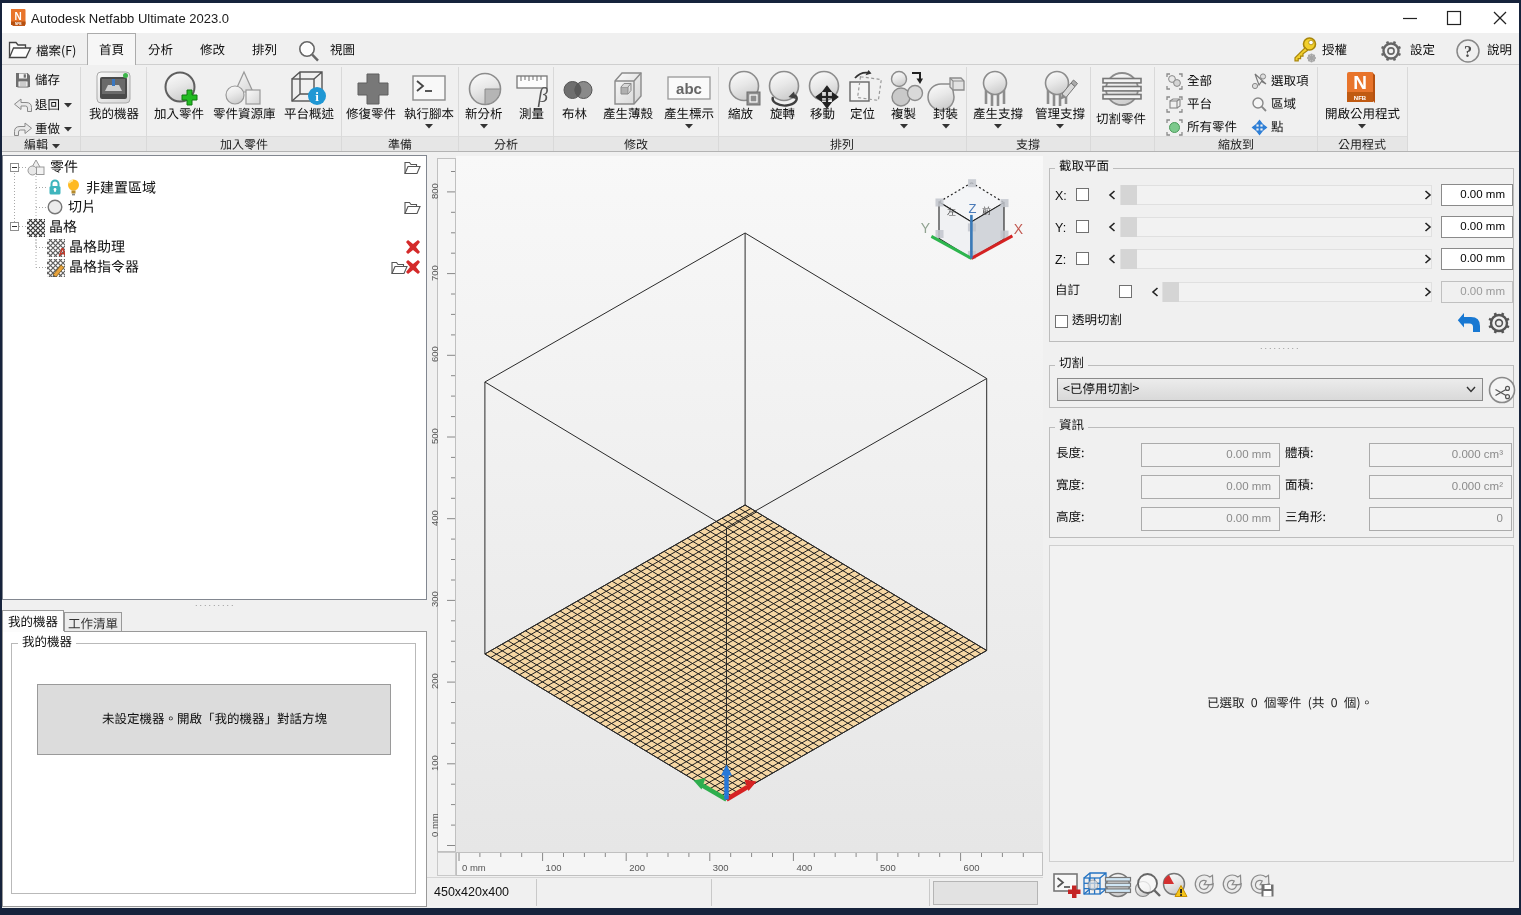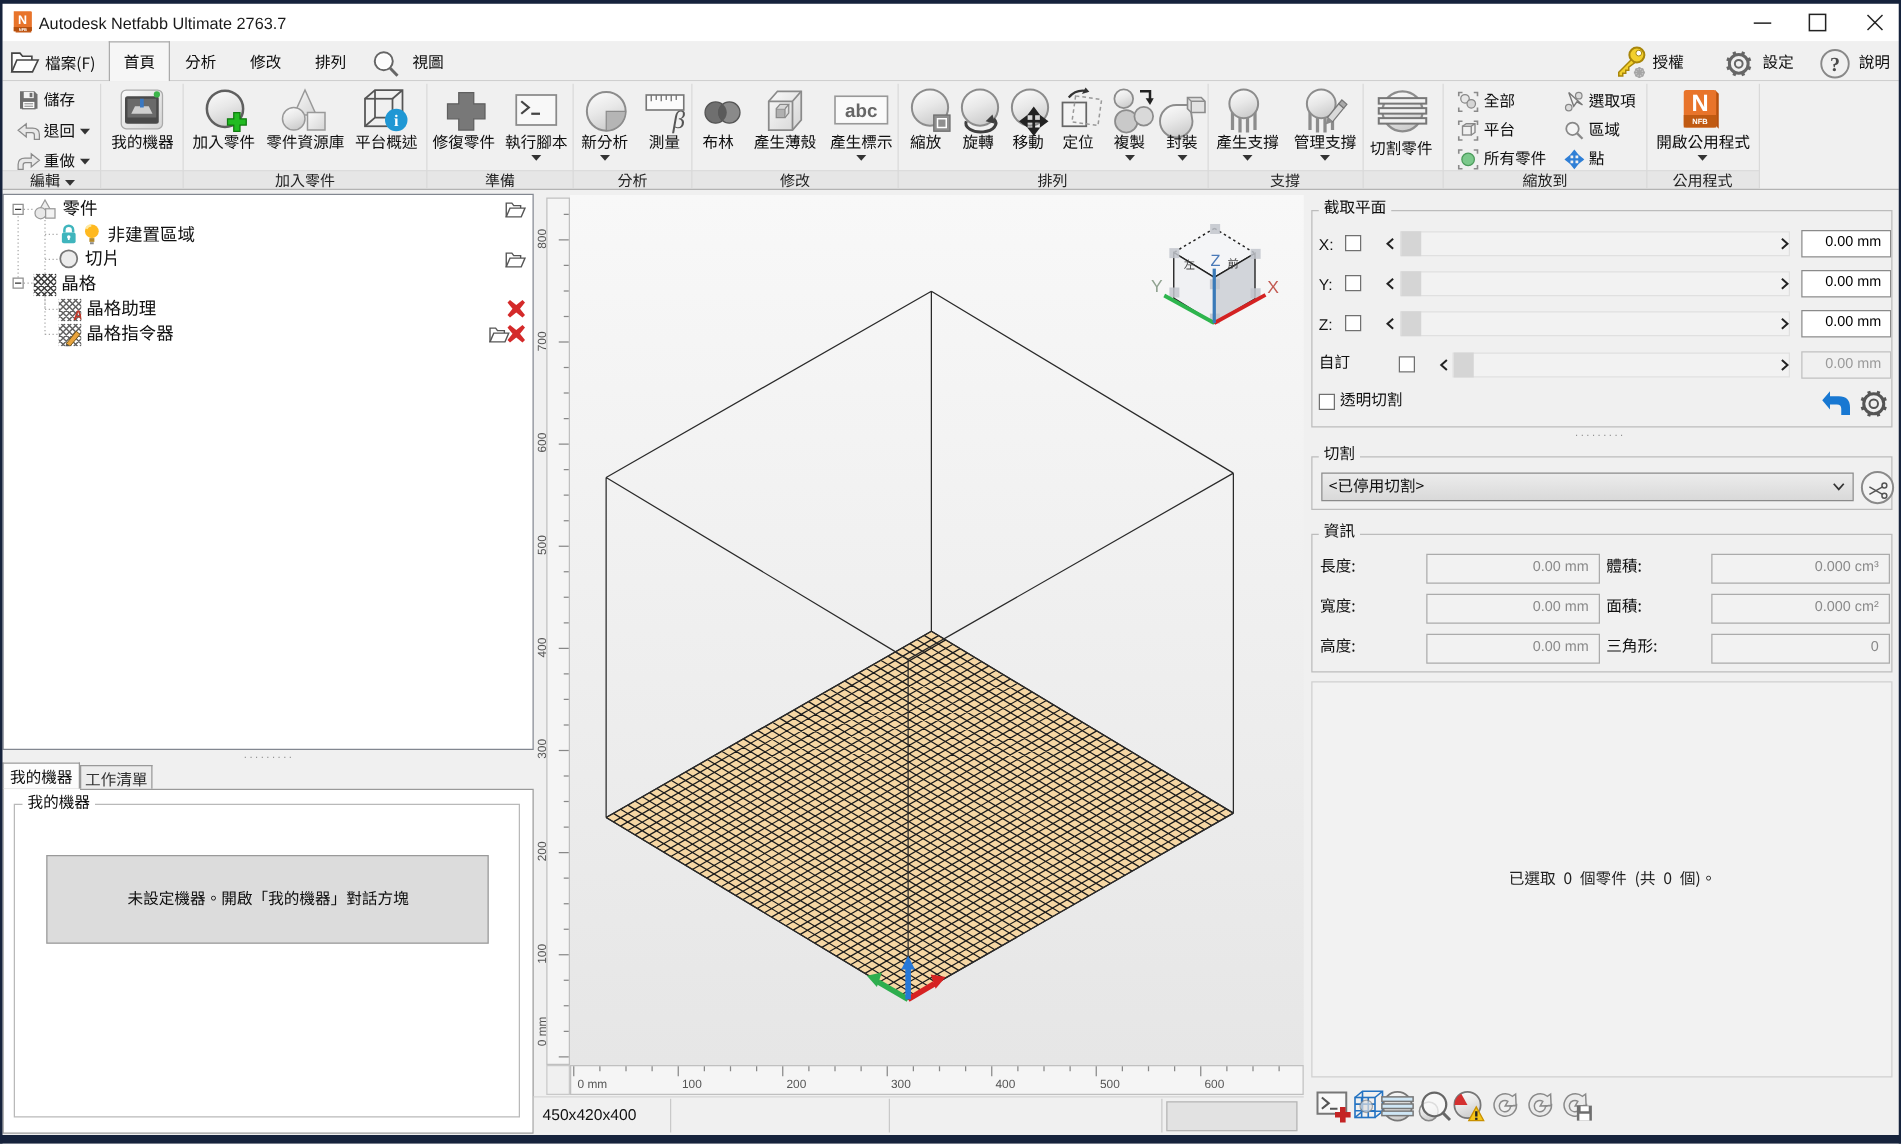--- a/index.html
+++ b/index.html
@@ -9,21 +9,21 @@
 <div style="position:absolute;left:0px;top:0px;width:2px;height:915px;background:#16233c;z-index:50;"></div>
 <div style="position:absolute;left:1519px;top:0px;width:2px;height:915px;background:#16233c;z-index:50;"></div>
 <div style="position:absolute;left:2px;top:3px;width:1517px;height:30px;background:#fff;"></div>
 <svg style="position:absolute;left:10px;top:9px;" width="17" height="18" viewBox="0 0 17 18">
 <path d="M2.5 17 L15 17 L15 13 L2.5 13 Z" fill="#c2581a"></path>
 <path d="M1 0 L14.5 0 Q15.5 0 15.5 1 L15.5 15 Q15.5 16 14.5 16 L1 16 Z" fill="#e8742b"></path>
 <path d="M1 12.5 L15.5 12.5 L15.5 15 Q15.5 16 14.5 16 L1 16 Z" fill="#b5500f"></path>
 <text x="8" y="10.5" font-size="10" font-weight="bold" fill="#fff" text-anchor="middle" font-family="Liberation Sans">N</text>
 <text x="8.3" y="15.6" font-size="3.2" font-weight="bold" fill="#fff" text-anchor="middle" font-family="Liberation Sans">NFB</text>
 </svg>
-<div style="position:absolute;left:31px;top:11px;font-size:13px;color:#1a1a1a;white-space:nowrap;">Autodesk Netfabb Ultimate 2763.7</div>
+<div style="position:absolute;left:31px;top:11px;font-size:13px;color:#1a1a1a;white-space:nowrap;">Autodesk Netfabb Ultimate 2023.0</div>
 <svg style="position:absolute;left:1395px;top:8px;" width="120" height="20" viewBox="0 0 120 20">
 <g stroke="#222" stroke-width="1.2" fill="none">
 <line x1="8" y1="10.5" x2="22" y2="10.5"></line>
 <rect x="52.5" y="3.5" width="13" height="13"></rect>
 <line x1="99" y1="4" x2="111" y2="16"></line>
       <line x1="111" y1="4" x2="99" y2="16"></line>
 </g>
   </svg>
 <div style="position:absolute;left:2px;top:33px;width:1517px;height:32px;background:#f0f0f0;"></div>
 <div style="position:absolute;left:2px;top:64px;width:1517px;height:1px;background:#cfcfcf;"></div>

